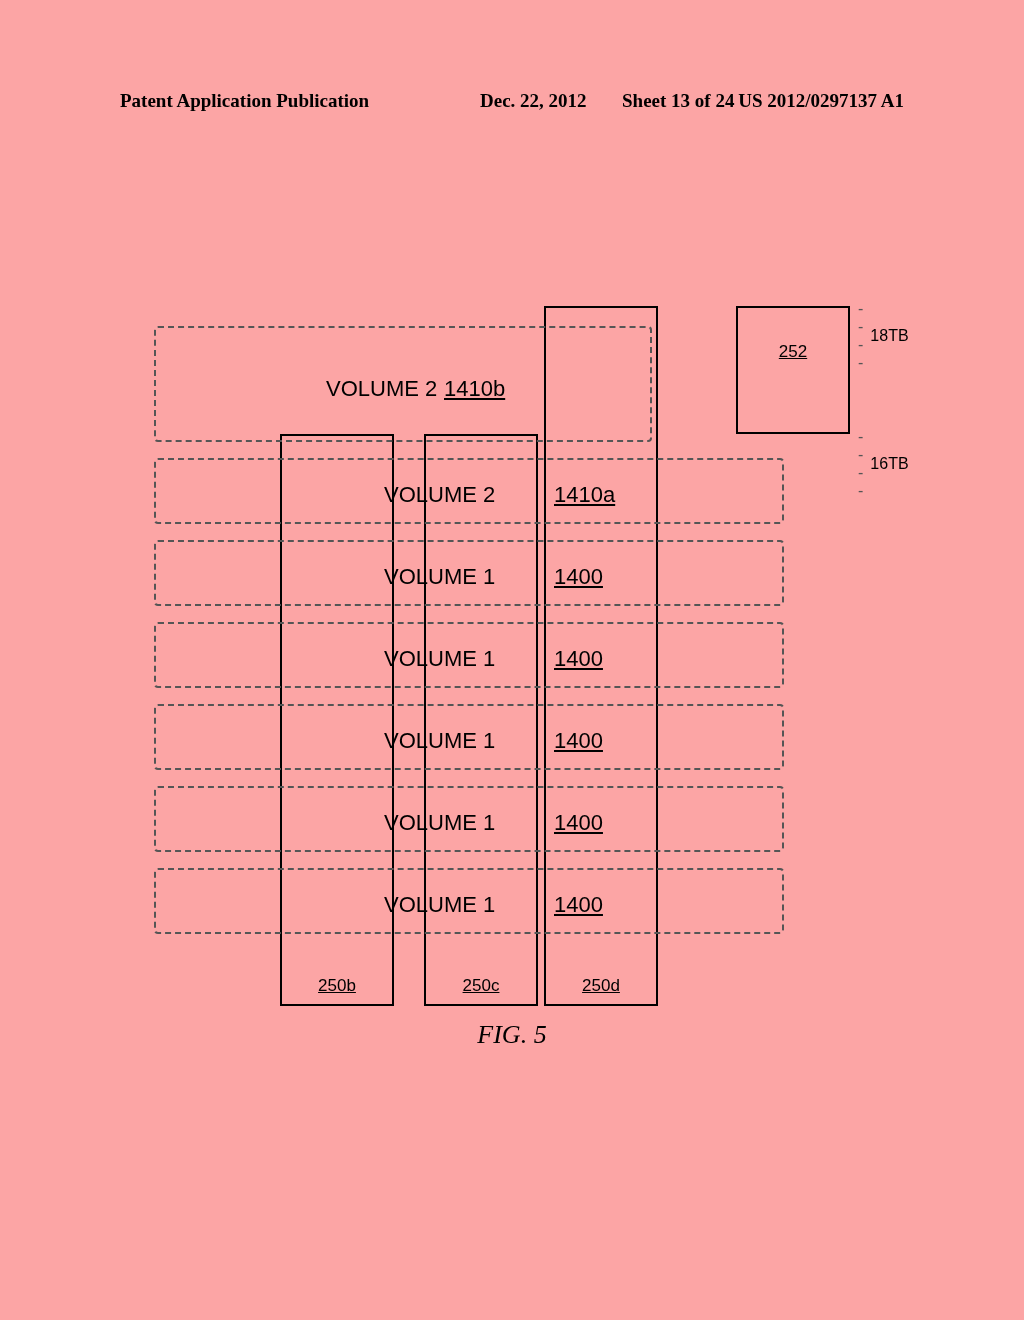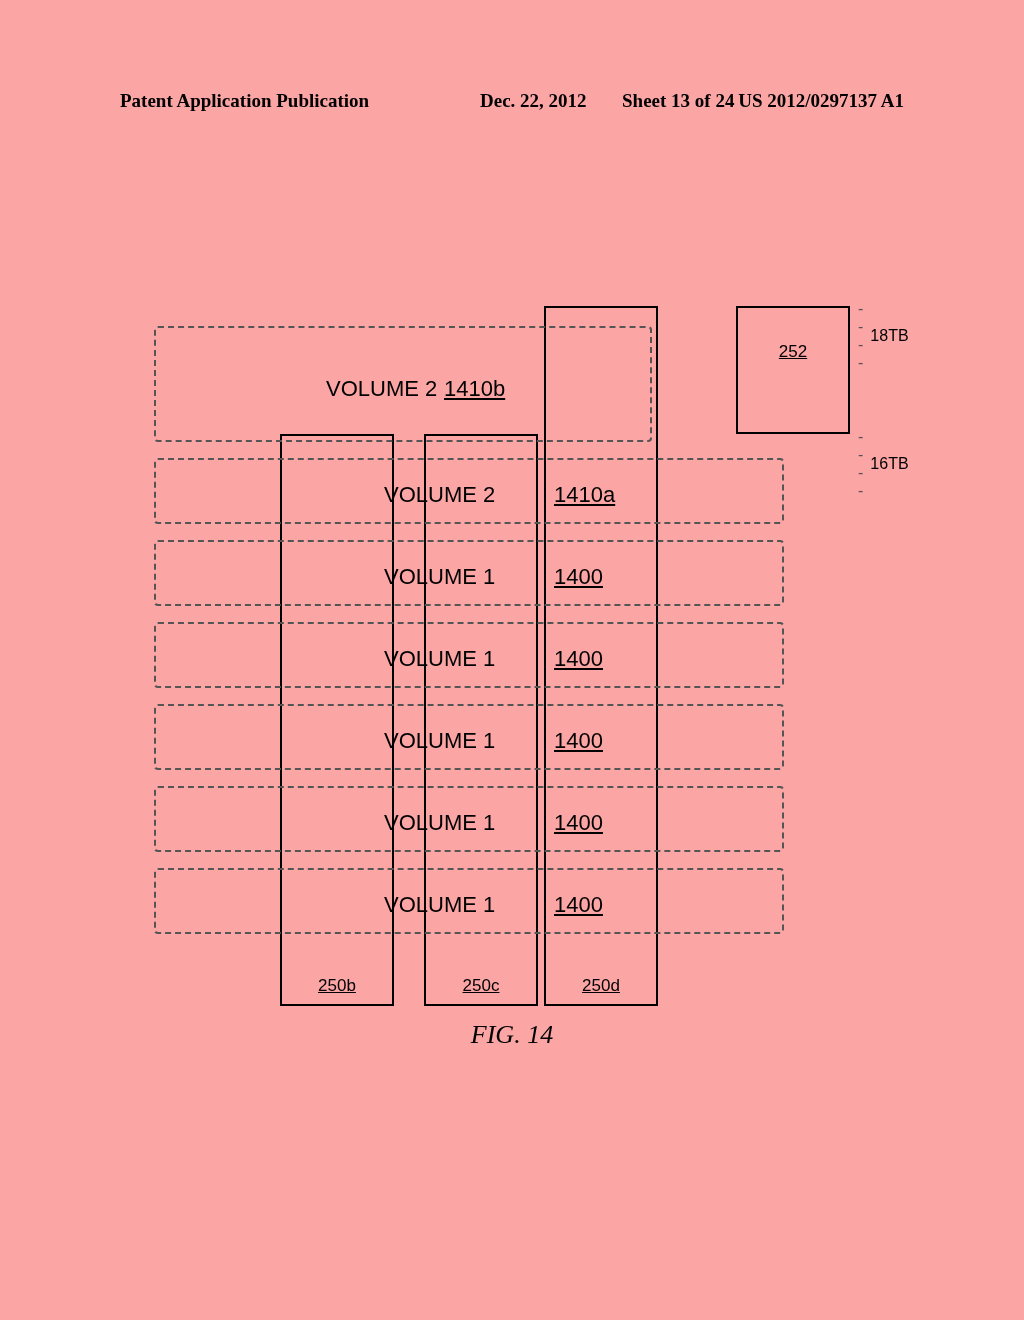--- a/index.html
+++ b/index.html
@@ -168,14 +168,14 @@
       <span class="vname" style="left:228px; top:22px;">VOLUME 1</span>
       <span class="vref" style="left:398px; top:22px;">1400</span>
     </div>
     <div class="vol" style="left:6px; width:630px; top:582px; height:66px;">
       <span class="vname" style="left:228px; top:22px;">VOLUME 1</span>
       <span class="vref" style="left:398px; top:22px;">1400</span>
     </div>
 
   </div>
 
-  <div class="fig-caption">FIG. 14</div>
+  <div class="fig-caption">FIG. 5</div>
 </div>
 
 </body></html>

